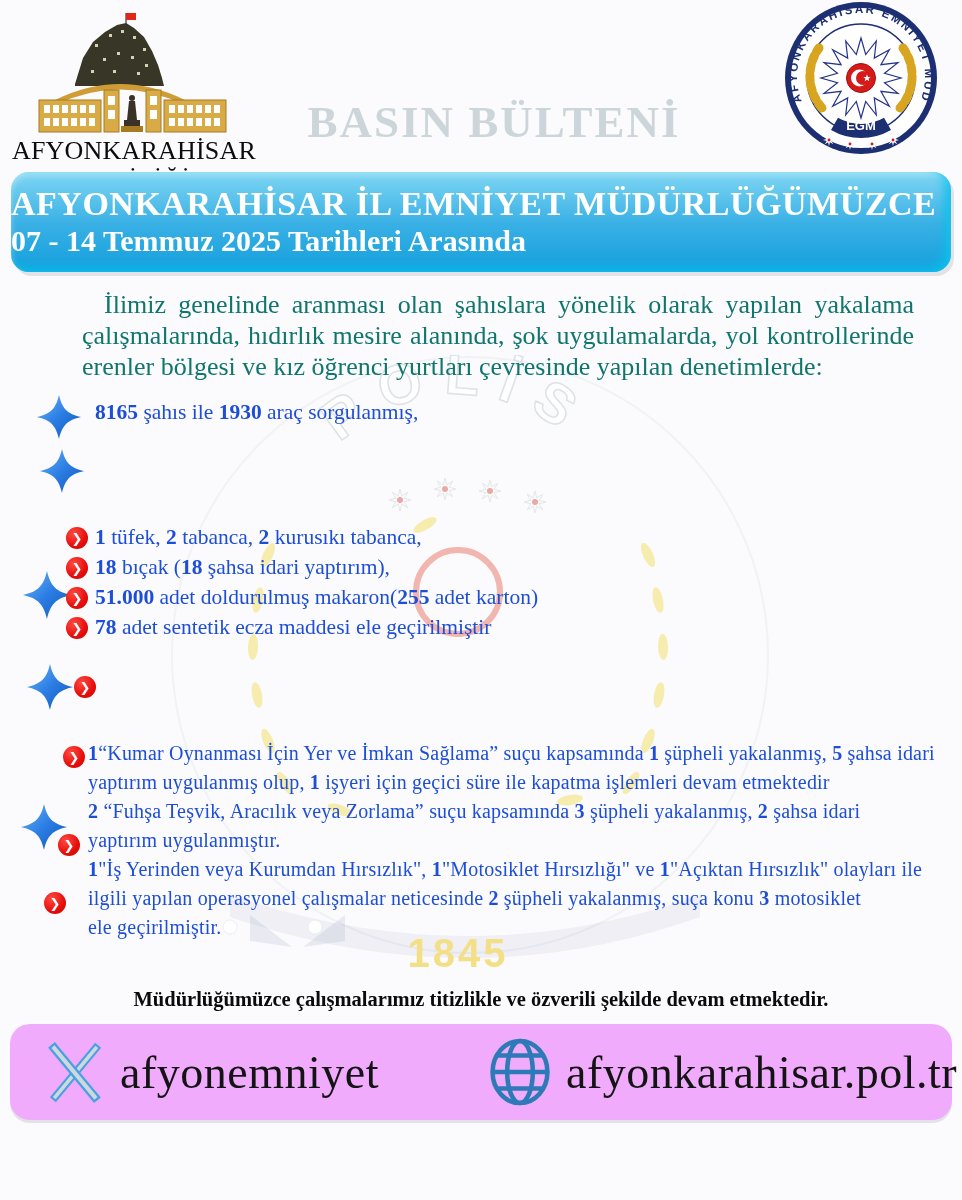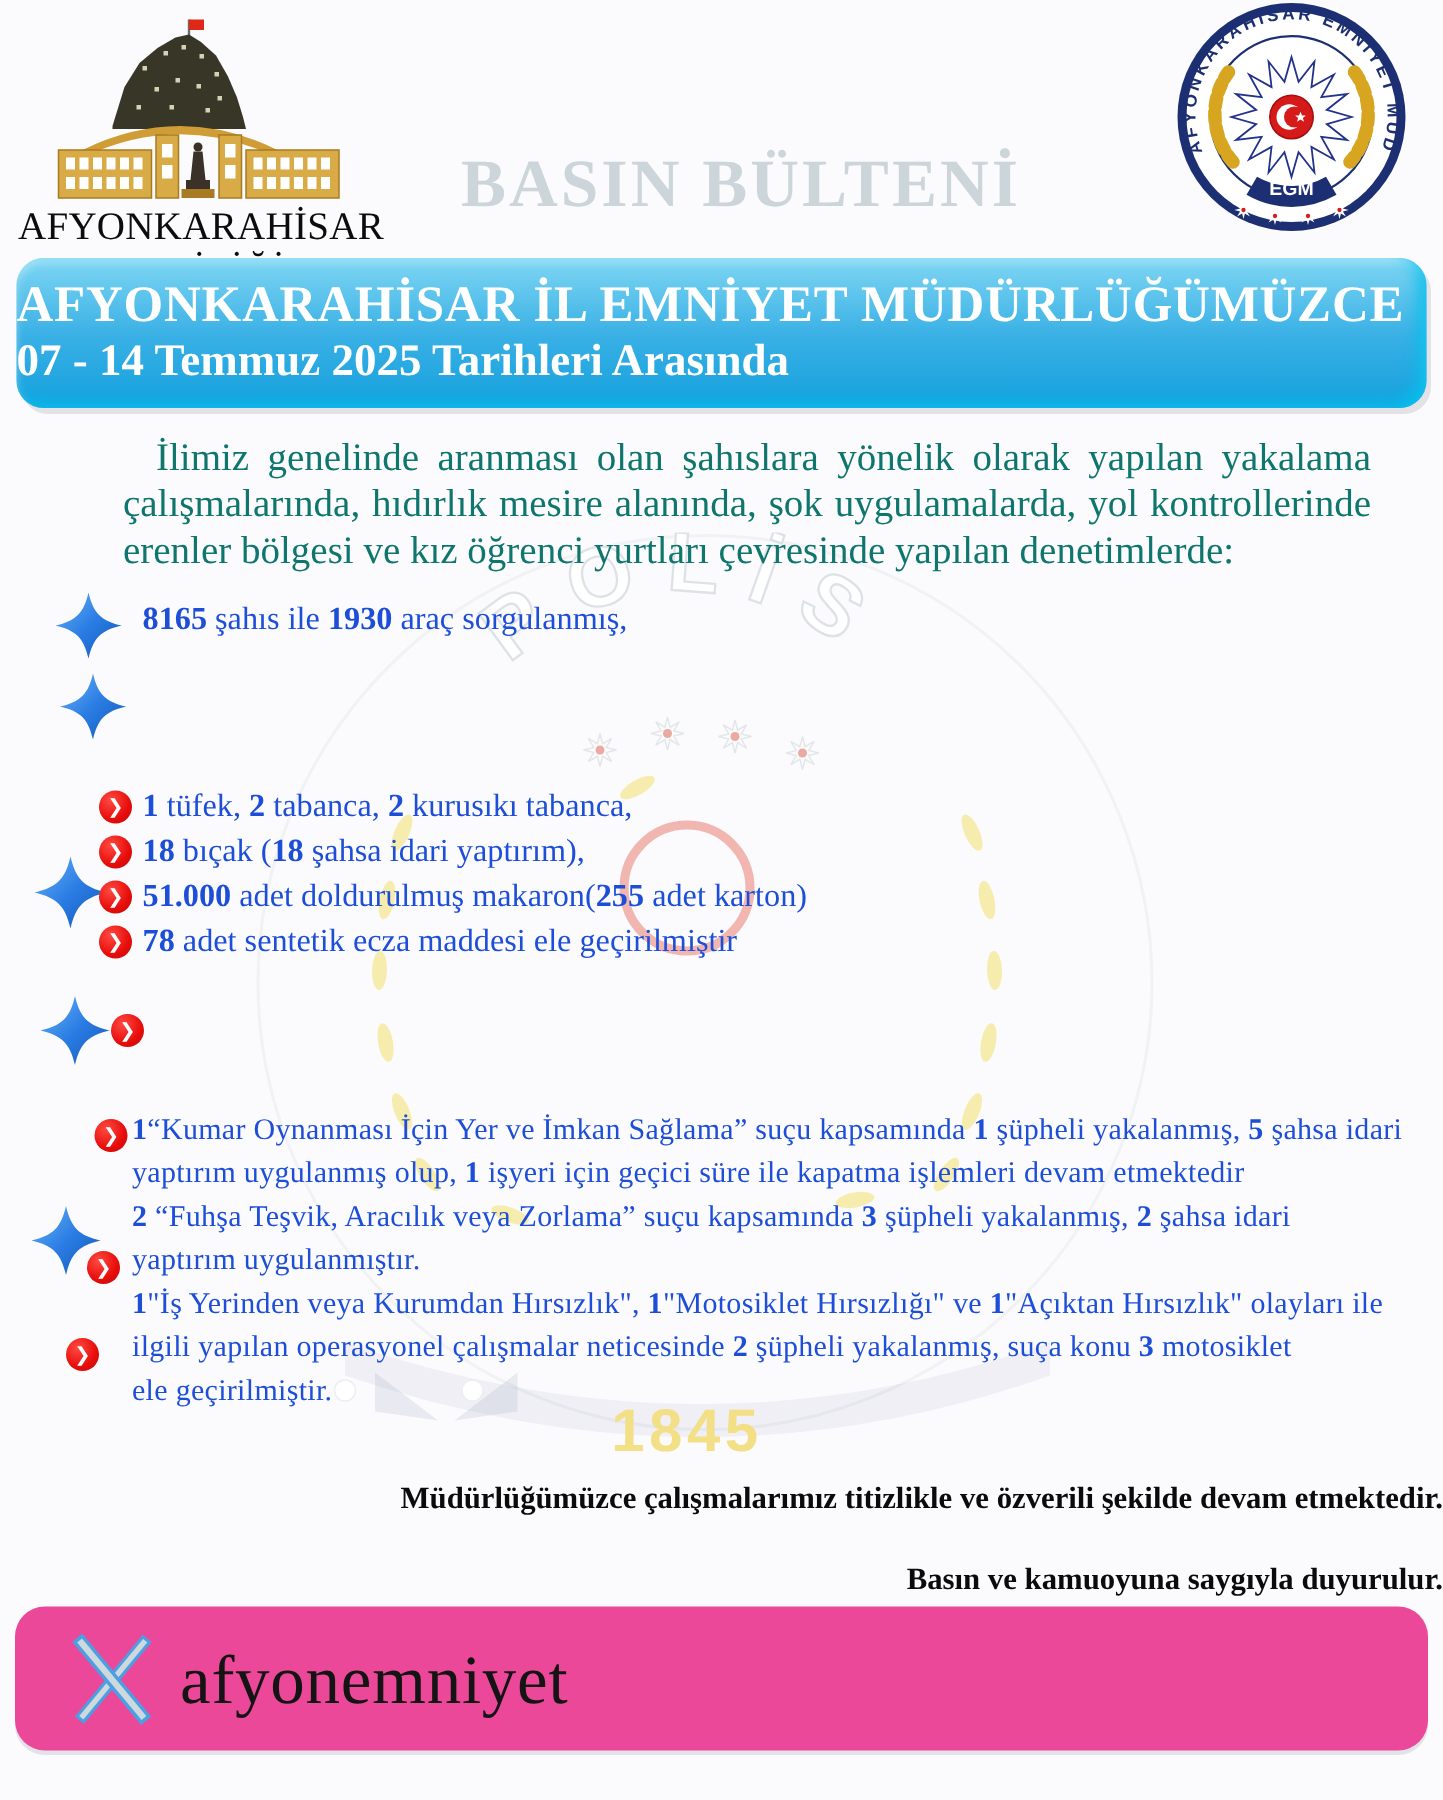--- a/index.html
+++ b/index.html
@@ -34,34 +34,34 @@
   .intro{
     left:82px;top:289px;width:832px;
     font-size:26px;font-weight:normal;line-height:31px;
     text-align:justify;text-indent:22px;color:#0f766e;
   }
   .stat-line,.seiz-line,.total-line,.op-line{
     font-size:21.5px;color:#1d4ed8;white-space:nowrap;
   }
   .op-line{font-size:20px;letter-spacing:.2px;}
   .closing{
-    left:0;width:962px;text-align:right;font-weight:bold;font-size:20.5px;color:#0b0b0b;
+    left:0;width:962px;text-align:center;font-weight:bold;font-size:20.5px;color:#0b0b0b;
   }
   
   .diamond{width:46px;height:46px;}
   .rbullet{
     width:22px;height:22px;border-radius:50%;
     background:radial-gradient(circle at 35% 30%,#ff4a42,#e60d0b 60%,#c40806);
     color:#fff;font-family:"DejaVu Sans",sans-serif;font-weight:bold;font-size:13px;
     display:flex;align-items:center;justify-content:center;line-height:1;
   }
   
   .footer-box{
-    left:10px;top:1071px;width:942px;height:96px;border-radius:20px;
-    background:#ec4899;box-shadow:0 3px 0 rgba(210,210,218,.6);
+    left:10px;top:1024px;width:942px;height:96px;border-radius:20px;
+    background:#f0abfc;box-shadow:0 3px 0 rgba(210,210,218,.6);
   }
   .footer-group{position:absolute;top:0;height:96px;display:flex;align-items:center;gap:14px;}
   .footer-text{font-size:46px;color:#141414;letter-spacing:.5px;white-space:nowrap;}
   b{font-weight:bold;}
 </style>
 </head>
 <body>
 
 <div class="page">
 
@@ -274,15 +274,27 @@
       <svg width="62" height="62" viewBox="0 0 120 120" aria-hidden="true">
         <g stroke-linecap="square">
           <line x1="100" y1="14" x2="22" y2="108" stroke="#4aa0e2" stroke-width="15"></line>
           <line x1="100" y1="14" x2="22" y2="108" stroke="#cdd9dc" stroke-width="7"></line>
           <line x1="20" y1="14" x2="98" y2="108" stroke="#4aa0e2" stroke-width="17"></line>
           <line x1="20" y1="14" x2="98" y2="108" stroke="#cdd9dc" stroke-width="8"></line>
         </g>
       </svg>
       <span class="footer-text">afyonemniyet</span>
     </div>
+    <div class="footer-group" style="left:478px;">
+      <svg width="64" height="70" viewBox="0 0 70 76" aria-hidden="true">
+        <g stroke="#2e7ab8" stroke-width="5" fill="none">
+          <ellipse cx="35" cy="38" rx="30" ry="34"></ellipse>
+          <ellipse cx="35" cy="38" rx="14" ry="34"></ellipse>
+          <line x1="10" y1="20" x2="60" y2="20"></line>
+          <line x1="5" y1="38" x2="65" y2="38"></line>
+          <line x1="10" y1="56" x2="60" y2="56"></line>
+        </g>
+      </svg>
+      <span class="footer-text">afyonkarahisar.pol.tr</span>
+    </div>
   </div>
 
 </div>
 
 </body></html>

